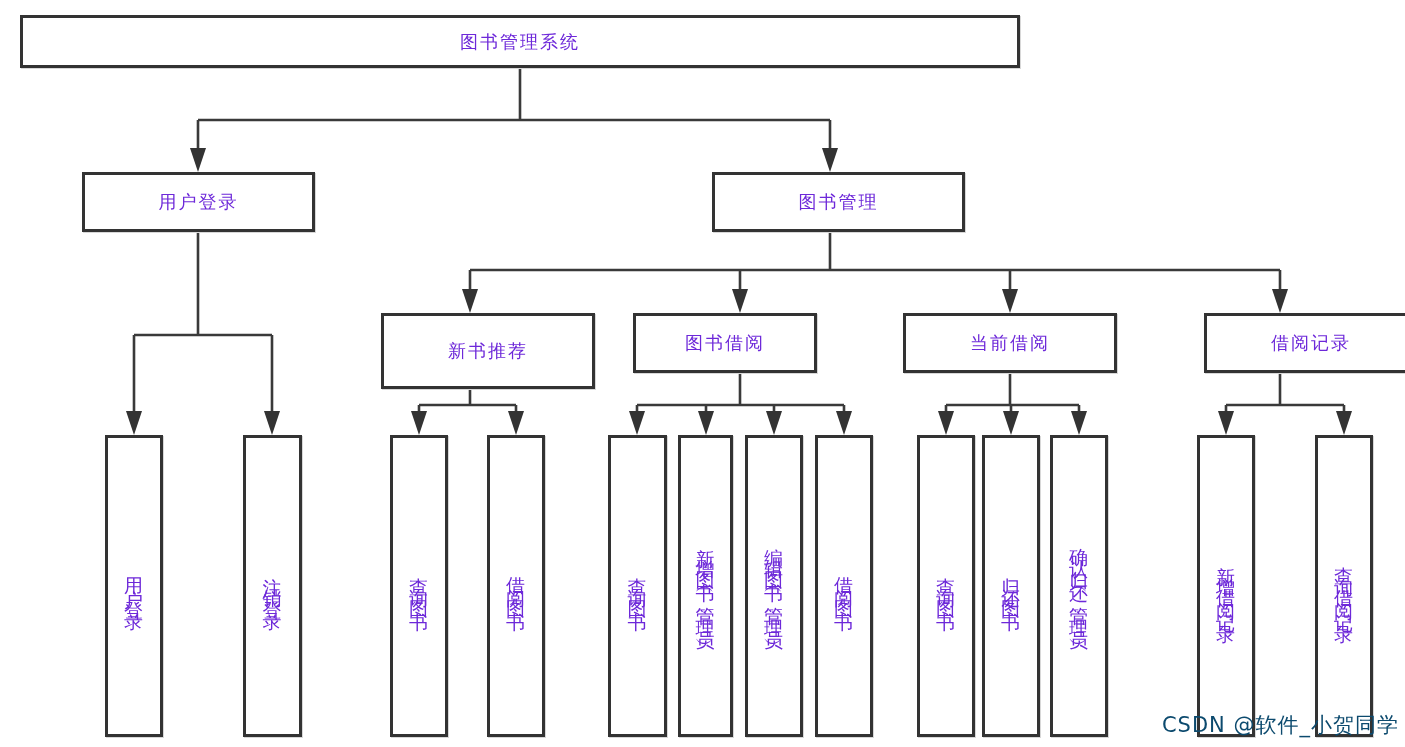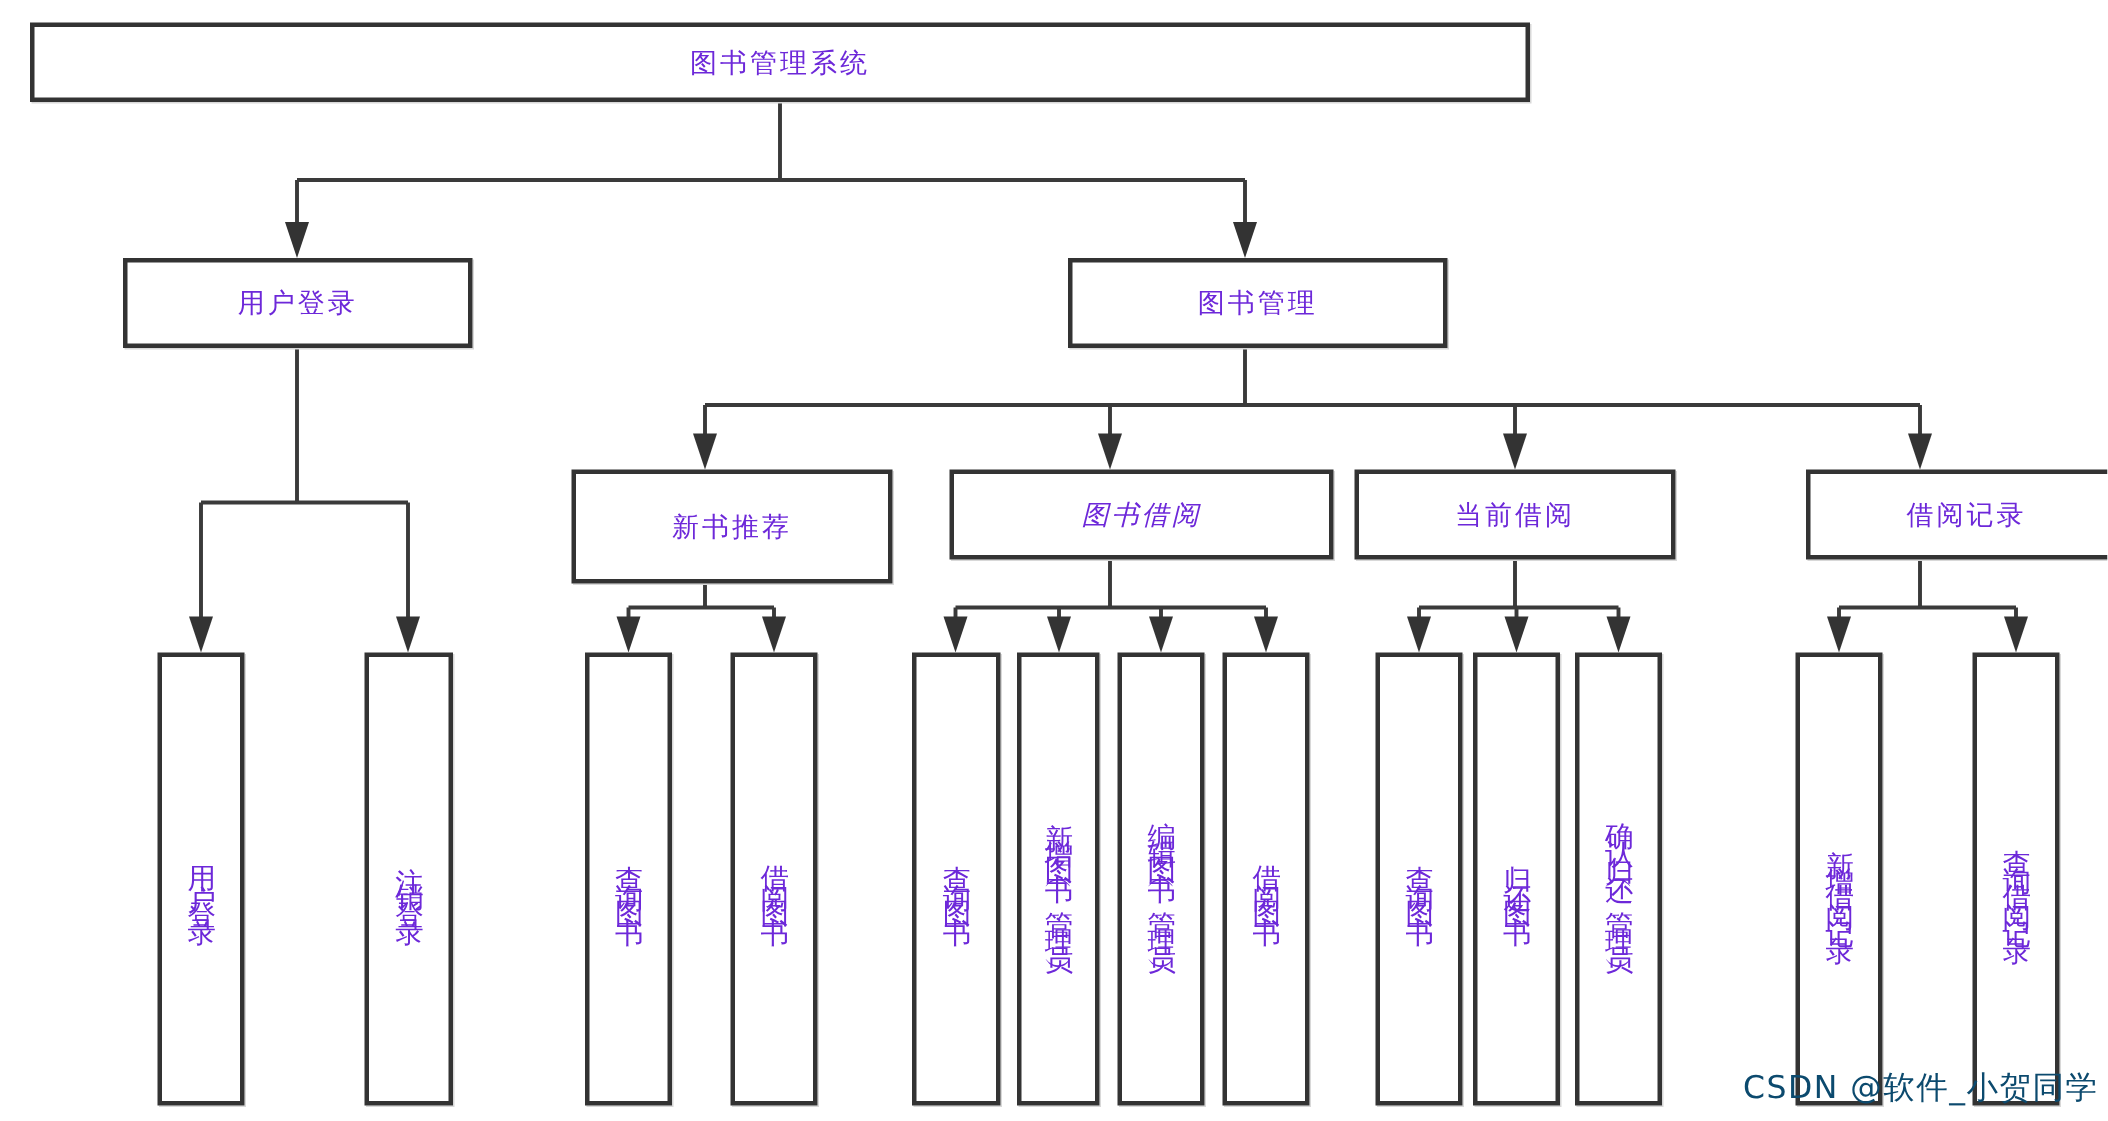--- a/index.html
+++ b/index.html
@@ -96,21 +96,21 @@
       <polygon points="1336,411 1352,411 1344,435"></polygon>
     </g>
   </svg>
 
   <div class="node h" style="left:20px; top:15px; width:1000px; height:53px;">图书管理系统</div>
 
   <div class="node h" style="left:82px; top:172px; width:233px; height:60px;">用户登录</div>
   <div class="node h" style="left:712px; top:172px; width:253px; height:60px;">图书管理</div>
 
   <div class="node h" style="left:363px; top:313px; width:214px; height:76px;margin-left:18px;">新书推荐</div>
-  <div class="node h" style="left:633px; top:313px; width:256px; height:60px;font-style:italic;">图书借阅</div>
+  <div class="node h" style="left:633px; top:313px; width:184px; height:60px;">图书借阅</div>
   <div class="node h" style="left:903px; top:313px; width:214px; height:60px;">当前借阅</div>
   <div class="node h" style="left:1173px; top:313px; width:214px; height:60px;margin-left:31px;">借阅记录</div>
 
   <div class="node v" style="left:105px; top:435px; width:58px; height:302px;">用户登录</div>
   <div class="node v" style="left:243px; top:435px; width:59px; height:302px;">注销登录</div>
 
   <div class="node v" style="left:390px; top:435px; width:58px; height:302px;">查询图书</div>
   <div class="node v" style="left:487px; top:435px; width:58px; height:302px;">借阅图书</div>
 
   <div class="node v" style="left:608px; top:435px; width:59px; height:302px;">查询图书</div>

